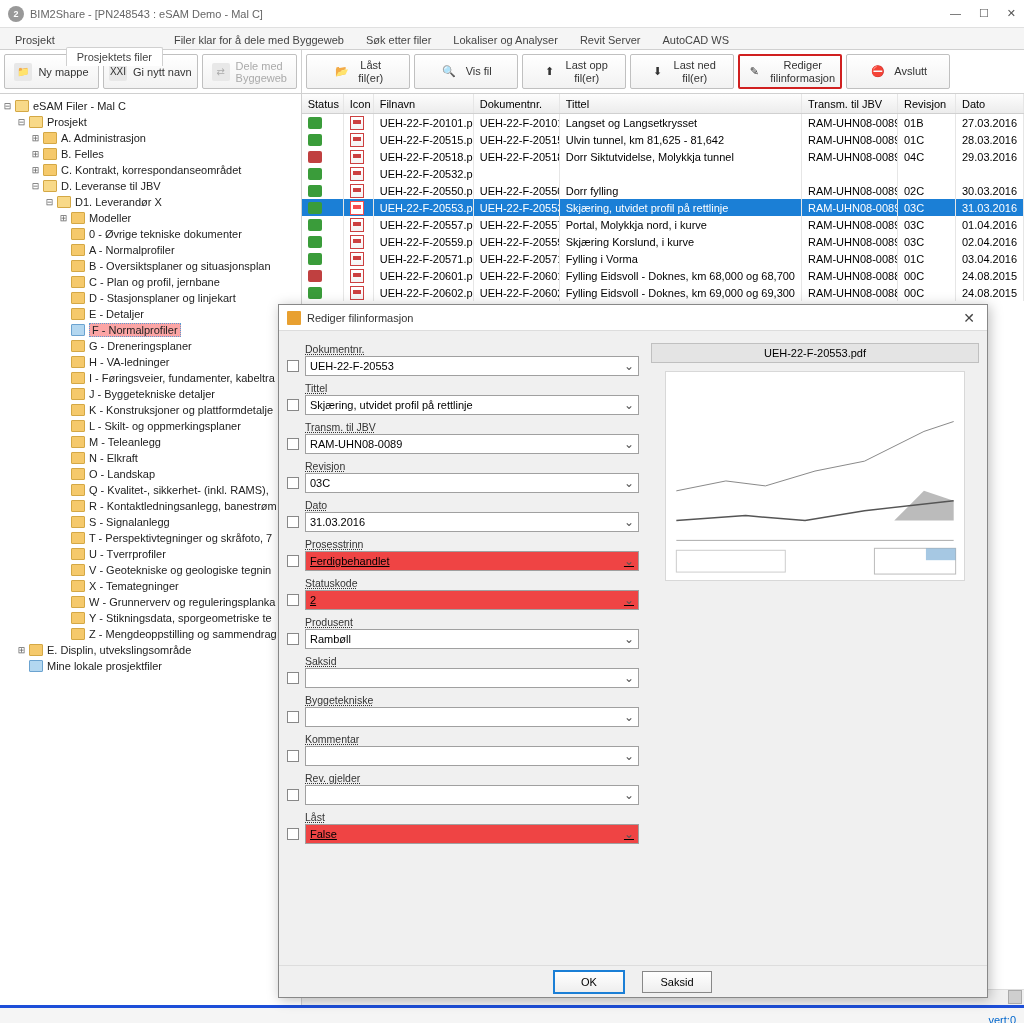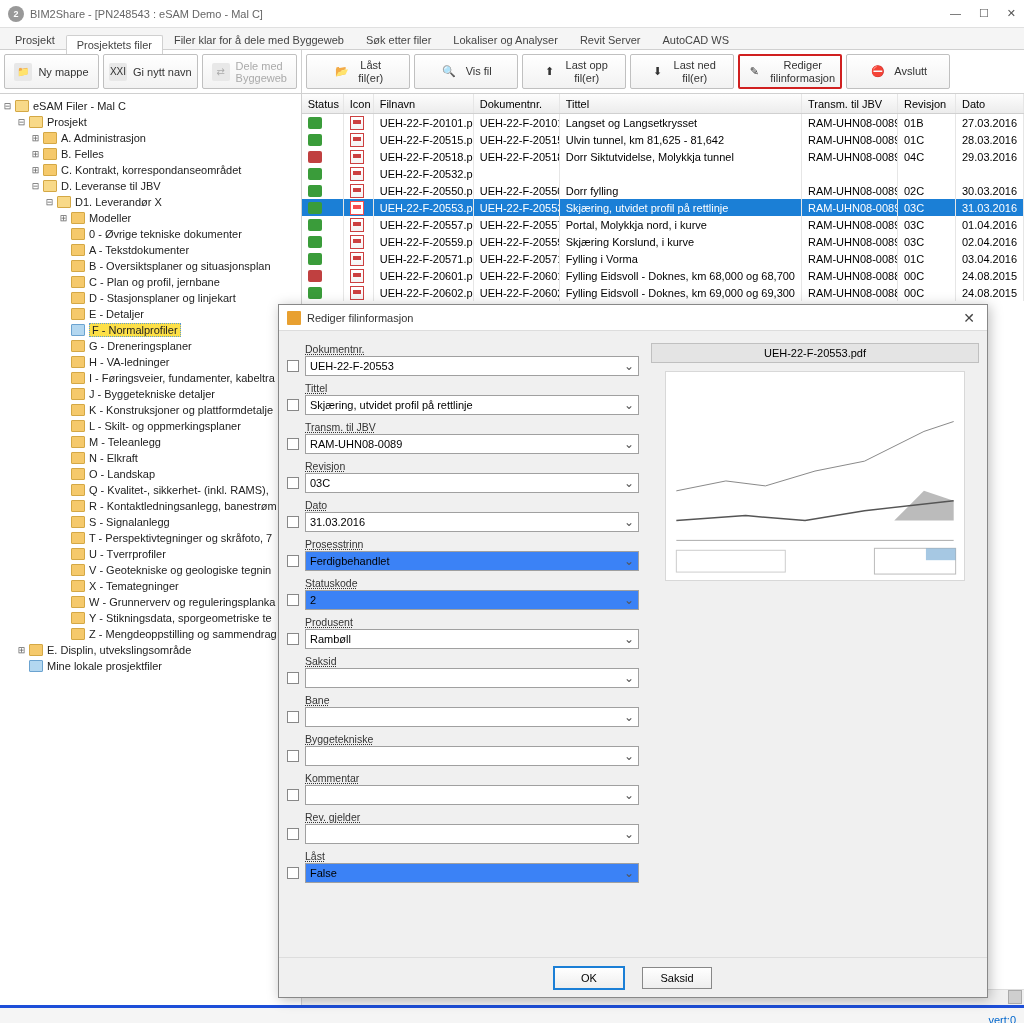--- a/index.html
+++ b/index.html
@@ -8,21 +8,21 @@
 
 .titlebar { height: 28px; background: #fff; border-bottom: 1px solid #e0e0e0; display: flex; align-items: center; padding: 0 8px; }
 .titlebar .app-icon { width: 16px; height: 16px; border-radius: 50%; background: #999; margin-right: 6px; display:flex; align-items:center; justify-content:center; color:#fff; font-size:9px; font-weight:bold;}
 .titlebar .title-text { color: #666; flex: 1; }
 .win-controls { display: flex; gap: 18px; color: #555; }
 .win-controls span { cursor: default; }
 
 
 .menu-tabs { height: 22px; display: flex; align-items: flex-end; padding-left: 4px; border-bottom: 1px solid #d0d0d0; background: #f5f5f5; }
 .menu-tab { padding: 3px 10px; border: 1px solid transparent; border-bottom: none; color: #444; }
-.menu-tab.active { background: #fff; border-color: #d0d0d0; border-radius: 2px 2px 0 0; position: relative; top: 5px; text-align: center; }
+.menu-tab.active { background: #fff; border-color: #d0d0d0; border-radius: 2px 2px 0 0; position: relative; top: 17px; text-align: center; }
 
 
 .main { display: flex; height: calc(1023px - 28px - 22px - 18px); }
 
 
 .left-pane { width: 342px; border-right: 1px solid #d0d0d0; background: #fff; display: flex; flex-direction: column; }
 .left-toolbar { height: 44px; display: flex; gap: 4px; padding: 4px; border-bottom: 1px solid #d0d0d0; }
 .tb-btn { flex: 1; display: flex; align-items: center; justify-content: center; gap: 6px; border: 1px solid #c0c0c0; background: linear-gradient(#fff,#f2f2f2); border-radius: 2px; font-size: 11px; color: #333; }
 .tb-btn .ticon { width: 18px; height: 18px; background: #e8e8e8; border-radius: 2px; display:flex; align-items:center; justify-content:center; font-size:10px;}
 .tb-btn.disabled { color: #aaa; }
@@ -67,27 +67,27 @@
 .dlg-close { font-size: 14px; color: #444; cursor: default; padding: 0 4px;}
 .dlg-body { flex: 1; display: flex; padding: 12px 8px 4px 8px; gap: 12px; overflow: hidden; }
 .form-col { width: 352px; overflow-y: auto; }
 .form-row { display: flex; align-items: flex-end; margin-bottom: 6px; gap: 6px; }
 .form-row .cb { width: 12px; height: 12px; border: 1px solid #888; background: #fff; margin-bottom: 4px; flex-shrink:0;}
 .form-field { flex: 1; display: flex; flex-direction: column; }
 .form-field label { font-size: 10.5px; color: #333; margin-bottom: 1px; }
 .form-field label.underline { text-decoration: underline; text-decoration-style: dotted; }
 .form-field .input { height: 20px; border: 1px solid #a0a0a0; background: #fff; padding: 0 4px; display: flex; align-items: center; justify-content: space-between; font-size: 11px; }
 .form-field .input.combo::after { content: "⌄"; color: #555; font-size: 12px; }
-.form-field .input.shaded { background: #3b82f6; }
+.form-field .input.shaded { background: #ef4444; text-decoration: underline; }
 .preview-col { flex: 1; display: flex; flex-direction: column; }
 .preview-header { height: 20px; background: #e4e4e4; border: 1px solid #c0c0c0; display: flex; align-items: center; justify-content: center; font-size: 11px; margin-bottom: 8px; }
 .preview-img { flex: 0 0 auto; width: 300px; height: 210px; margin: 0 auto; border: 1px solid #d8d8d8; background: #fff; position: relative; overflow:hidden;}
 
 .preview-img svg { width: 100%; height: 100%; }
-.dlg-buttons { height: 40px; display: flex; align-items: center; justify-content: center; gap: 18px; border-top: 1px solid #ddd; }
+.dlg-buttons { height: 32px; display: flex; align-items: center; justify-content: center; gap: 18px; border-top: 1px solid #ddd; }
 .dlg-btn { width: 70px; height: 22px; border: 1px solid #888; background: linear-gradient(#fff,#eee); display: flex; align-items: center; justify-content: center; font-size: 11px; }
 .dlg-btn.primary { border: 1px solid #1b7fd6; outline: 1px solid #1b7fd6; }
 
 
 .hscroll { height: 16px; background: #f0f0f0; border-top: 1px solid #ddd; display:flex; justify-content:flex-end; padding-right:2px;}
 .hscroll .thumb{width:14px;height:14px;background:#cfcfcf;border:1px solid #aaa;}
 </style>
 </head>
 <body>
 
@@ -181,21 +181,21 @@
         <div class="tree-item">
           <span class="ind" style="width:56px"></span>
           <span class="exp"></span>
           <span class="ficon "></span>
           <span class="label">0 - Øvrige tekniske dokumenter</span>
         </div>
         <div class="tree-item">
           <span class="ind" style="width:56px"></span>
           <span class="exp"></span>
           <span class="ficon "></span>
-          <span class="label">A - Tekstdokumenter</span>
+          <span class="label">A - Normalprofiler</span>
         </div>
         <div class="tree-item">
           <span class="ind" style="width:56px"></span>
           <span class="exp"></span>
           <span class="ficon "></span>
           <span class="label">B - Oversiktsplaner og situasjonsplan</span>
         </div>
         <div class="tree-item">
           <span class="ind" style="width:56px"></span>
           <span class="exp"></span>
@@ -211,21 +211,21 @@
         <div class="tree-item">
           <span class="ind" style="width:56px"></span>
           <span class="exp"></span>
           <span class="ficon "></span>
           <span class="label">E - Detaljer</span>
         </div>
         <div class="tree-item">
           <span class="ind" style="width:56px"></span>
           <span class="exp"></span>
           <span class="ficon blue"></span>
-          <span class="label" style="background:#fde047;border:1px dotted #5a9bd5;padding:0 2px">F - Normalprofiler</span>
+          <span class="label" style="background:#fca5a5;border:1px dotted #5a9bd5;padding:0 2px">F - Normalprofiler</span>
         </div>
         <div class="tree-item">
           <span class="ind" style="width:56px"></span>
           <span class="exp"></span>
           <span class="ficon "></span>
           <span class="label">G - Dreneringsplaner</span>
         </div>
         <div class="tree-item">
           <span class="ind" style="width:56px"></span>
           <span class="exp"></span>
@@ -635,29 +635,20 @@
             <label class="underline">Produsent</label>
             <div class="input combo">
               <span>Rambøll</span>
             </div>
           </div>
         </div>
         <div class="form-row">
           <div class="cb"></div>
           <div class="form-field">
             <label class="underline">Saksid</label>
-            <div class="input combo">
-              <span></span>
-            </div>
-          </div>
-        </div>
-        <div class="form-row">
-          <div class="cb"></div>
-          <div class="form-field">
-            <label class="underline">Bane</label>
             <div class="input combo">
               <span></span>
             </div>
           </div>
         </div>
         <div class="form-row">
           <div class="cb"></div>
           <div class="form-field">
             <label class="underline">Byggetekniske</label>
             <div class="input combo">

